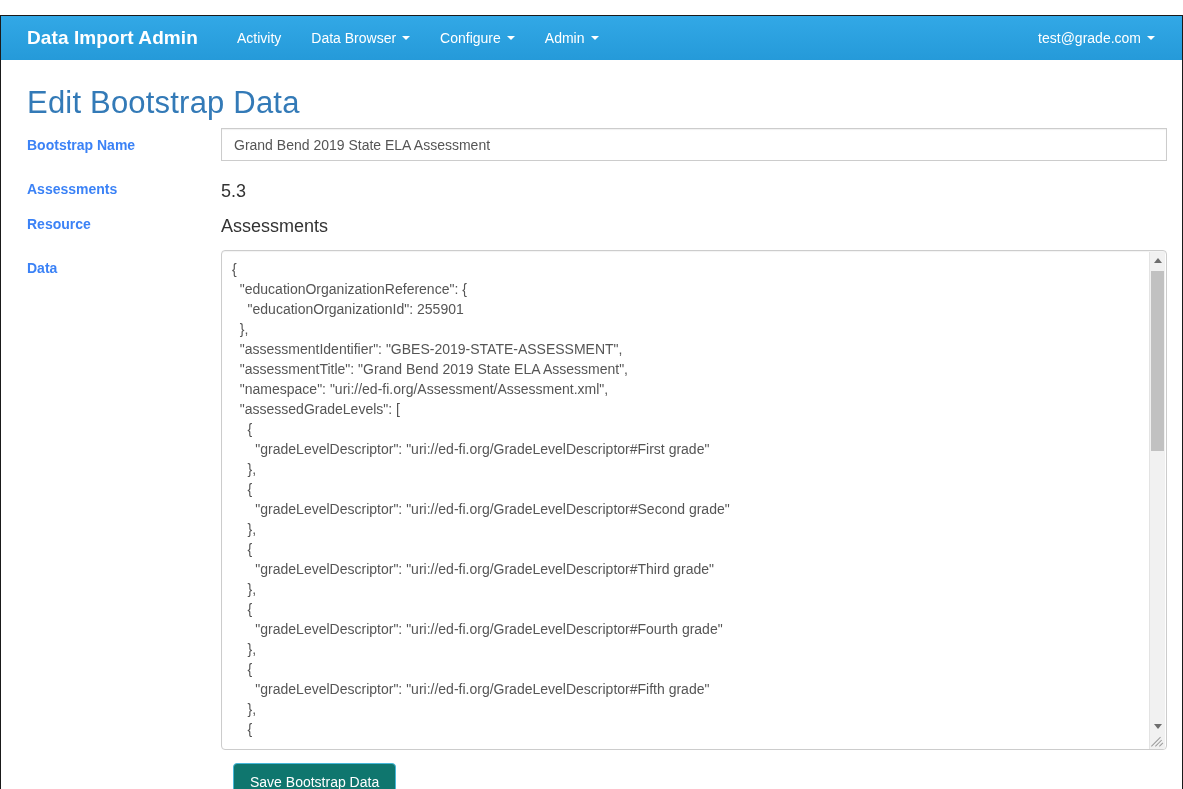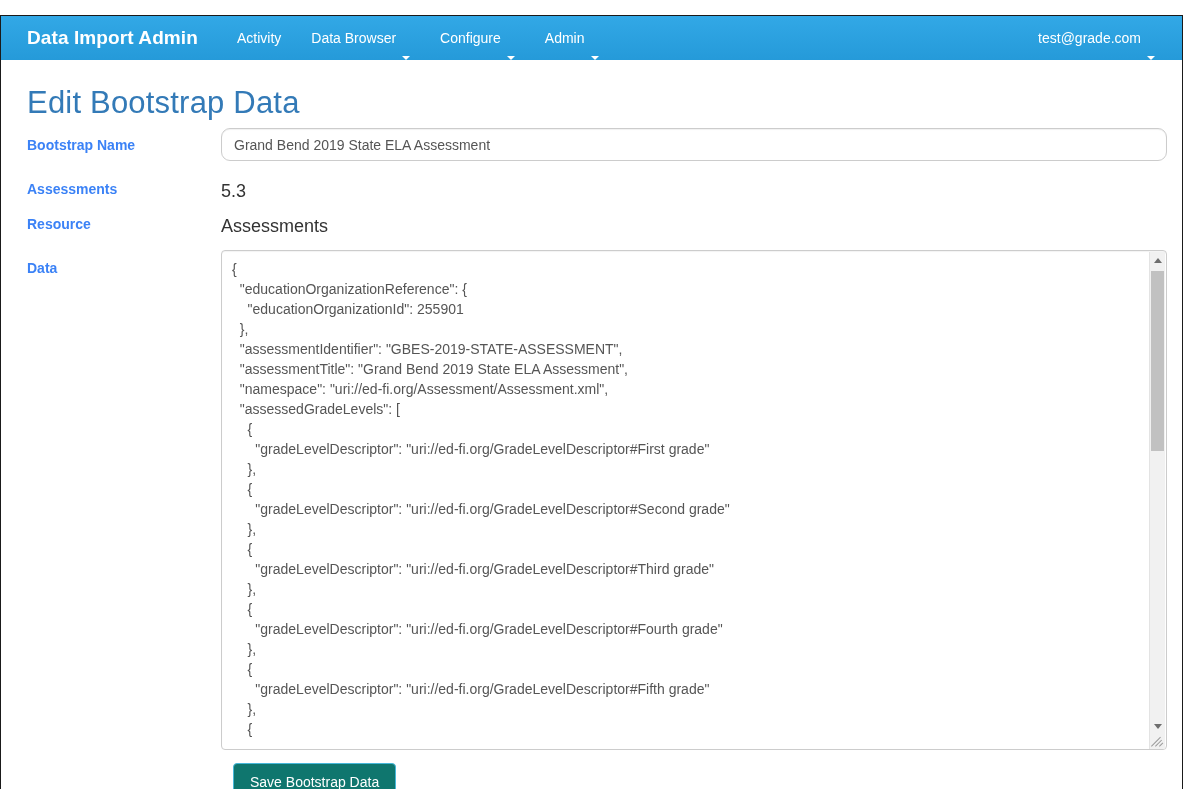--- a/index.html
+++ b/index.html
@@ -54,25 +54,25 @@
   .nav-items {
     display: flex;
     align-items: center;
     height: 44px;
     margin-left: 9px;
   }
   .nav-item {
     color: #ffffff;
     font-size: 14px;
     line-height: 44px;
-    padding: 0 15px;
+    padding: 14px 15px;
     white-space: nowrap;
     cursor: pointer;
     display: flex;
-    align-items: flex-end;
+    align-items: center;
     height: 44px;
     box-sizing: border-box;
   }
   .caret {
     display: inline-block;
     width: 0;
     height: 0;
     margin-left: 6px;
     border-left: 4px solid transparent;
     border-right: 4px solid transparent;
@@ -122,21 +122,21 @@
 
   
   .name-input {
     position: absolute;
     left: 220px;
     top: 112px;
     width: 946px;
     height: 33px;
     box-sizing: border-box;
     border: 1px solid #cccccc;
-    border-radius: 9px;
+    border-radius: 0;
     background: #ffffff;
     color: #555555;
     font-family: "Liberation Sans", sans-serif;
     font-size: 14px;
     padding: 6px 12px;
     outline: none;
     box-shadow: inset 0 1px 1px rgba(0,0,0,0.06);
   }
 
   

